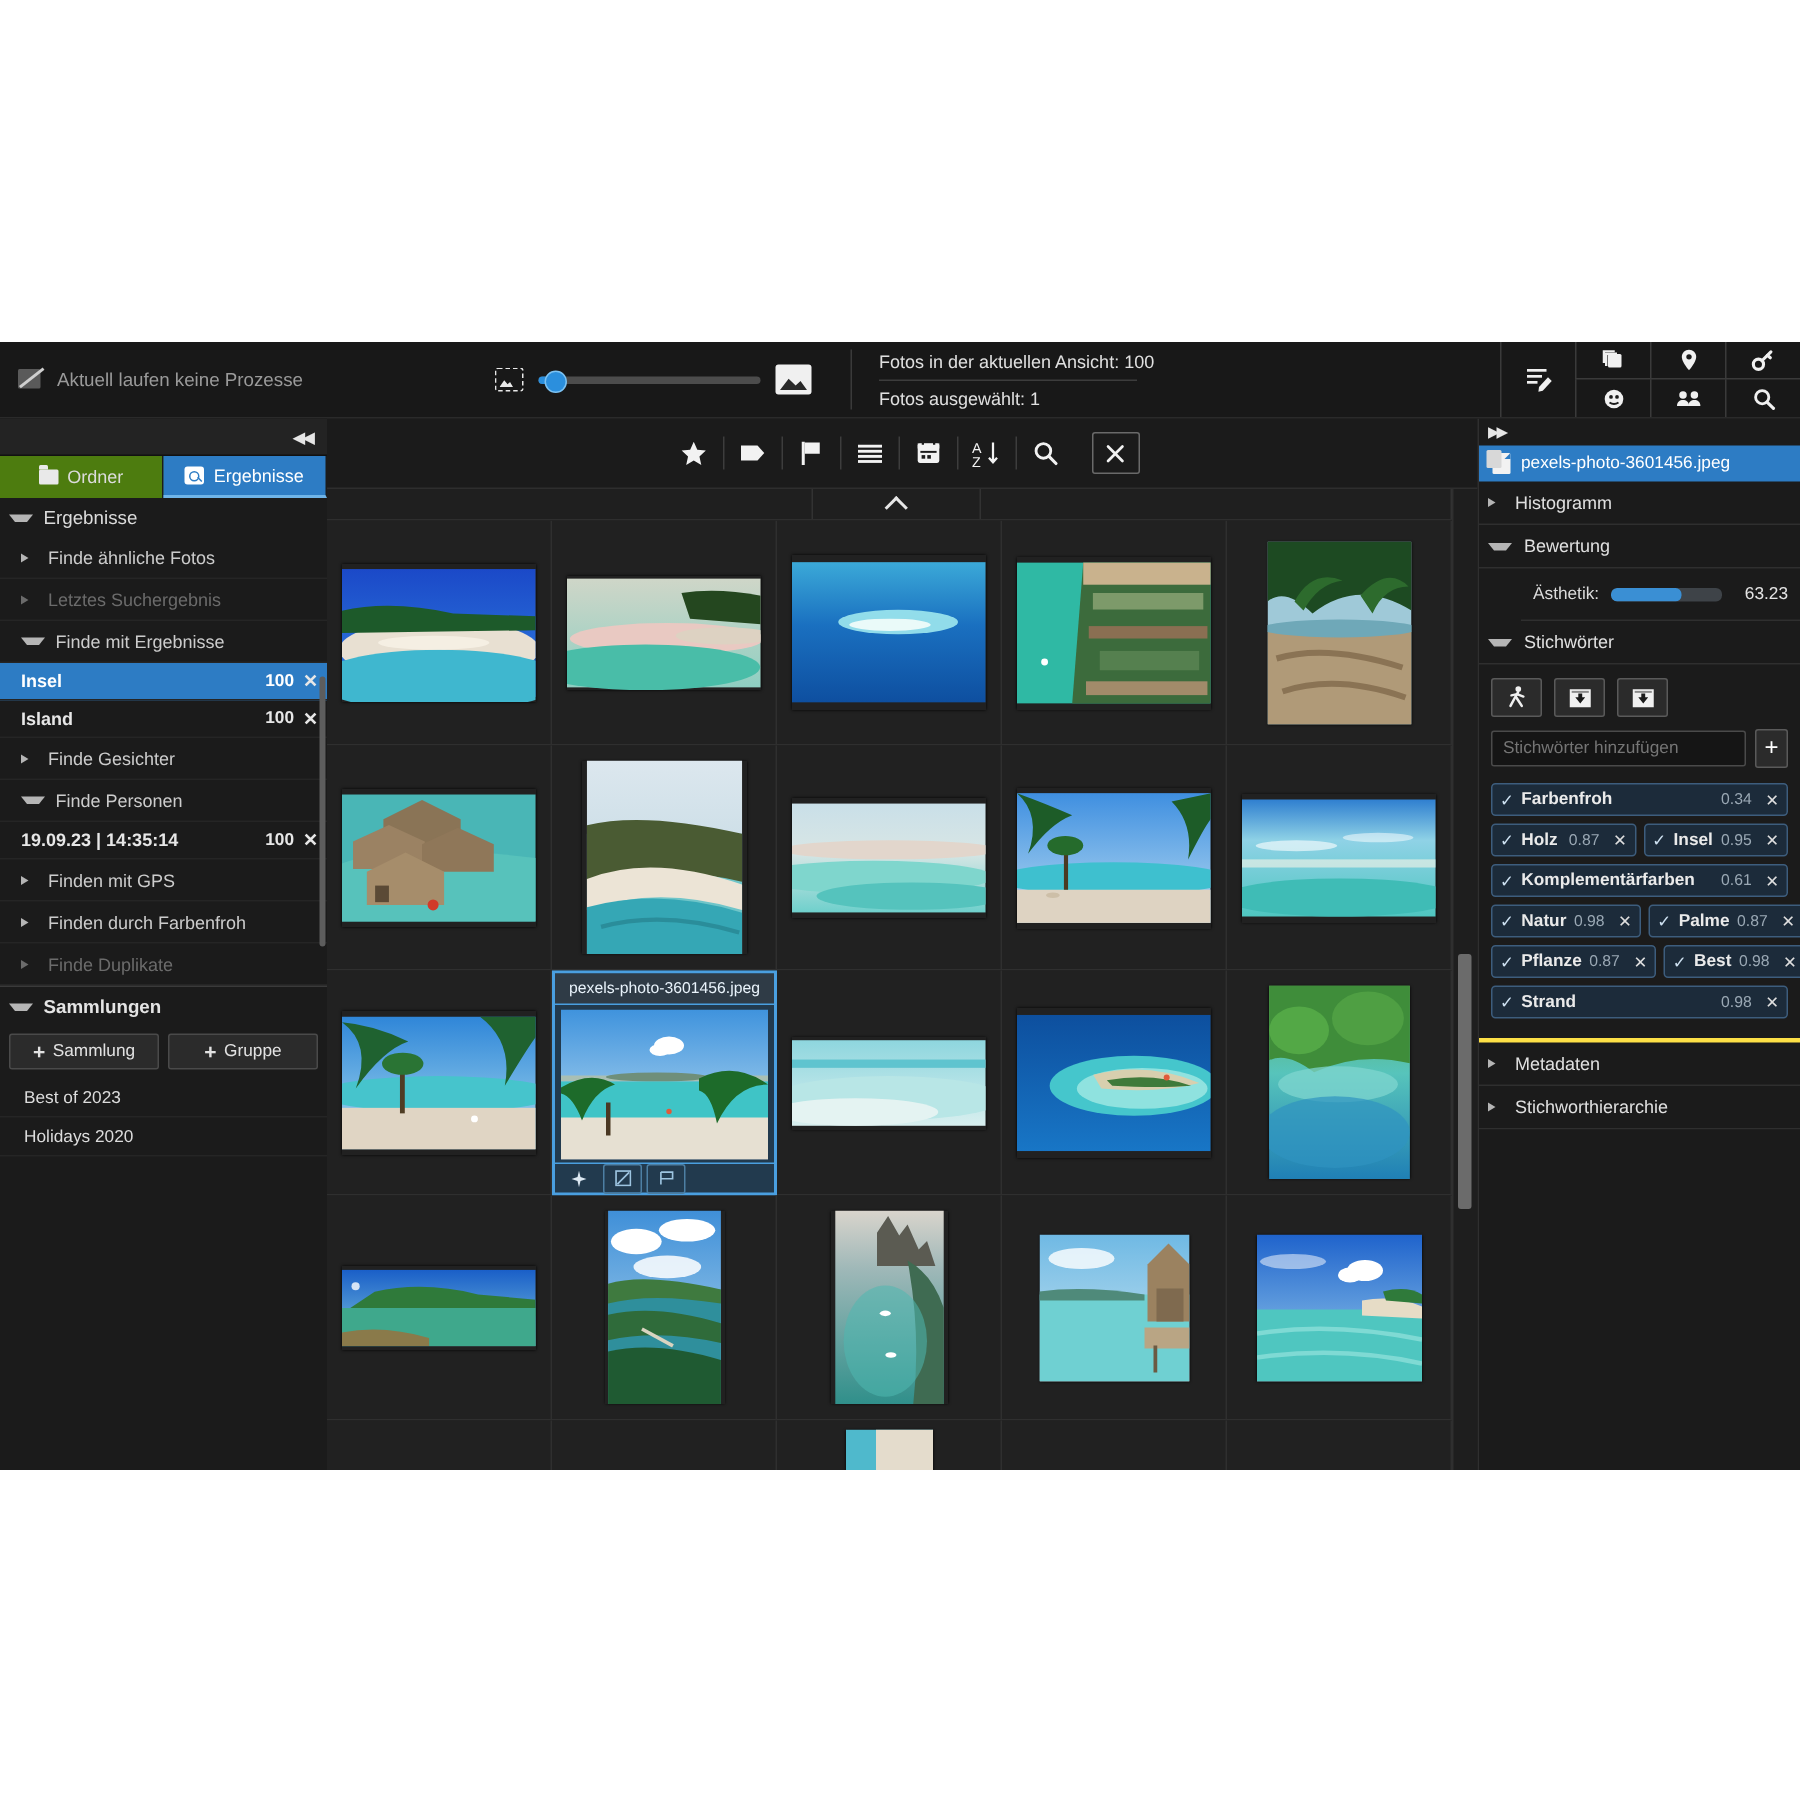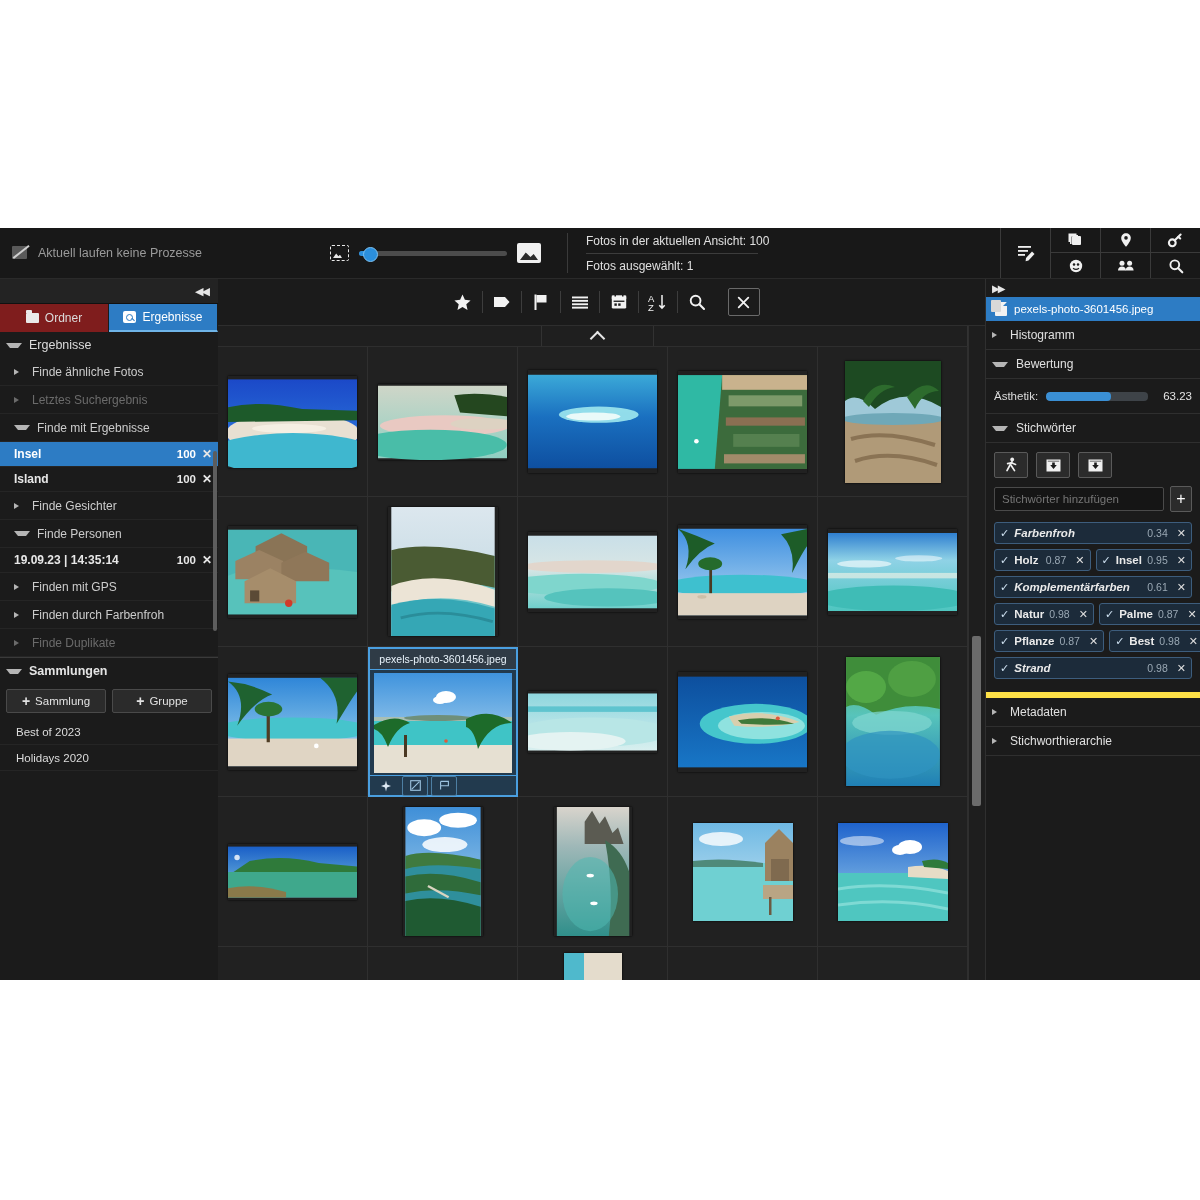--- a/index.html
+++ b/index.html
@@ -48,21 +48,21 @@
 
   
   .body{flex:1;display:flex;min-height:0;}
 
   
   .leftpanel{width:218px;flex:0 0 218px;background:#1b1b1b;display:flex;flex-direction:column;position:relative;}
   .lp-collapse{height:24px;background:#232323;display:flex;align-items:center;justify-content:flex-end;padding-right:10px;
     border-bottom:1px solid #111;}
   .lp-collapse span{color:#e6e6e6;font-size:11px;letter-spacing:-2px;}
   .tabs{display:flex;height:28px;}
-  .tab{flex:1;display:flex;align-items:center;justify-content:center;gap:6px;font-size:12px;background:#7f1d1d;color:#dcdcdc;
+  .tab{flex:1;display:flex;align-items:center;justify-content:center;gap:6px;font-size:12px;background:#4d7c0f;color:#dcdcdc;
     cursor:pointer;border-right:1px solid #1b1b1b;box-sizing:border-box;}
   .tab.active{background:#2d7cc4;color:#fff;border-bottom:2px solid #6fb4e8;}
   .ic-folder{width:13px;height:10px;background:#e9e9e9;border-radius:1px;position:relative;}
   .ic-folder:before{content:"";position:absolute;left:0;top:-3px;width:6px;height:3px;background:#e9e9e9;border-radius:1px 1px 0 0;}
   .ic-srchbox{width:13px;height:12px;background:#ffffff;border-radius:2px;position:relative;}
   .ic-srchbox:after{content:"";position:absolute;left:3px;top:2.5px;width:5px;height:5px;border:1.4px solid #2d7cc4;border-radius:50%;}
   .ic-srchbox:before{content:"";position:absolute;left:7.5px;top:7.5px;width:4px;height:1.4px;background:#2d7cc4;transform:rotate(45deg);}
 
   .tree{flex:1;overflow:hidden;position:relative;}
   .trow{height:28px;display:flex;align-items:center;border-bottom:1px solid #252525;box-sizing:border-box;
@@ -135,21 +135,21 @@
   .filerow{height:24px;background:#2d7cc4;display:flex;align-items:center;gap:7px;padding-left:9px;color:#fff;font-size:11.5px;
     cursor:pointer;}
   .ic-file{width:12px;height:14px;background:#f2f2f2;border-radius:1px;position:relative;}
   .ic-file:before{content:"";position:absolute;left:-4px;top:-2px;width:10px;height:12px;background:#d8d8d8;border-radius:1px;}
   .ic-file:after{content:"";position:absolute;right:0;top:0;border-width:0 0 4px 4px;border-style:solid;border-color:transparent transparent #2d7cc4 transparent;}
 
   .rsec{height:28px;display:flex;align-items:center;padding-left:6px;font-size:12px;color:#e0e0e0;
      border-bottom:1px solid #2f2f2f;cursor:pointer;}
   .rsec .tri{margin-right:8px;}
 
-  .rating{height:34px;display:flex;align-items:center;padding:0 8px;border-bottom:1px solid #2f2f2f;gap:8px;}
+  .rating{height:34px;display:flex;align-items:center;padding:0 8px;border-bottom:1px solid #2f2f2f;gap:8px;margin-left:28px;}
   .rating .lbl{font-size:11.5px;color:#dcdcdc;}
   .bar{flex:1;height:9px;background:#3e4348;border-radius:4px;position:relative;overflow:hidden;}
   .bar .f{position:absolute;left:0;top:0;bottom:0;background:#3a8fd4;border-radius:4px;}
   .rating .val{font-size:11.5px;color:#e4e4e4;width:36px;text-align:right;}
 
   .kwbtns{display:flex;gap:8px;padding:9px 8px 8px 8px;}
   .kbtn{width:32px;height:24px;background:#2b2b2b;border:1px solid #5a5a5a;border-radius:2px;display:flex;
     align-items:center;justify-content:center;cursor:pointer;}
   .addrow{display:flex;gap:6px;padding:0 8px 8px 8px;align-items:center;}
   .addinp{flex:1;height:24px;background:#151515;border:1px solid #4a4a4a;border-radius:2px;color:#9a9a9a;font-size:11.5px;
@@ -158,21 +158,21 @@
     display:flex;align-items:center;justify-content:center;cursor:pointer;line-height:1;}
 
   .tagbox{padding:2px 8px 8px 8px;background:#1b1b1b;}
   .tagrow{display:flex;gap:5px;margin-bottom:5px;}
   .tag{background:#1c2b3a;border:1px solid #3d5d7d;border-radius:3px;height:22px;display:flex;align-items:center;
     padding:0 5px;gap:5px;cursor:pointer;box-sizing:border-box;}
   .tag.full{flex:1;}
   .tag.half{flex:1;}
   .tag .ck{color:#cfe2f2;font-size:11px;}
   .tag .nm{color:#eaeaea;font-size:11.5px;font-weight:bold;flex:0 0 auto;}
-  .tag.full .nm{flex:1;font-style:italic;}
+  .tag.full .nm{flex:1;}
   .tag .sc{color:#9aa8b4;font-size:10.5px;}
   .tag.half .sc{margin-left:auto;}
   .tag .rm{color:#dedede;font-size:11px;margin-left:4px;}
 
   .rest{flex:1;background:#1b1b1b;}
 </style>
 </head>
 <body>
 
 <div id="app">
@@ -933,21 +933,21 @@
         <div class="tagrow">
           <div class="tag full">
             <span class="ck">✓</span>
             <span class="nm">Strand</span>
             <span class="sc">0.98</span>
             <span class="rm">✕</span>
           </div>
         </div>
       </div>
 
-      <div class="rsec" style="border-top:6px solid #fde047">
+      <div class="rsec" style="border-top:3px solid #fde047">
         <span class="tri"></span>
         <span>Metadaten</span>
       </div>
       <div class="rsec">
         <span class="tri"></span>
         <span>Stichworthierarchie</span>
       </div>
 
       <div class="rest"></div>
     </div>

